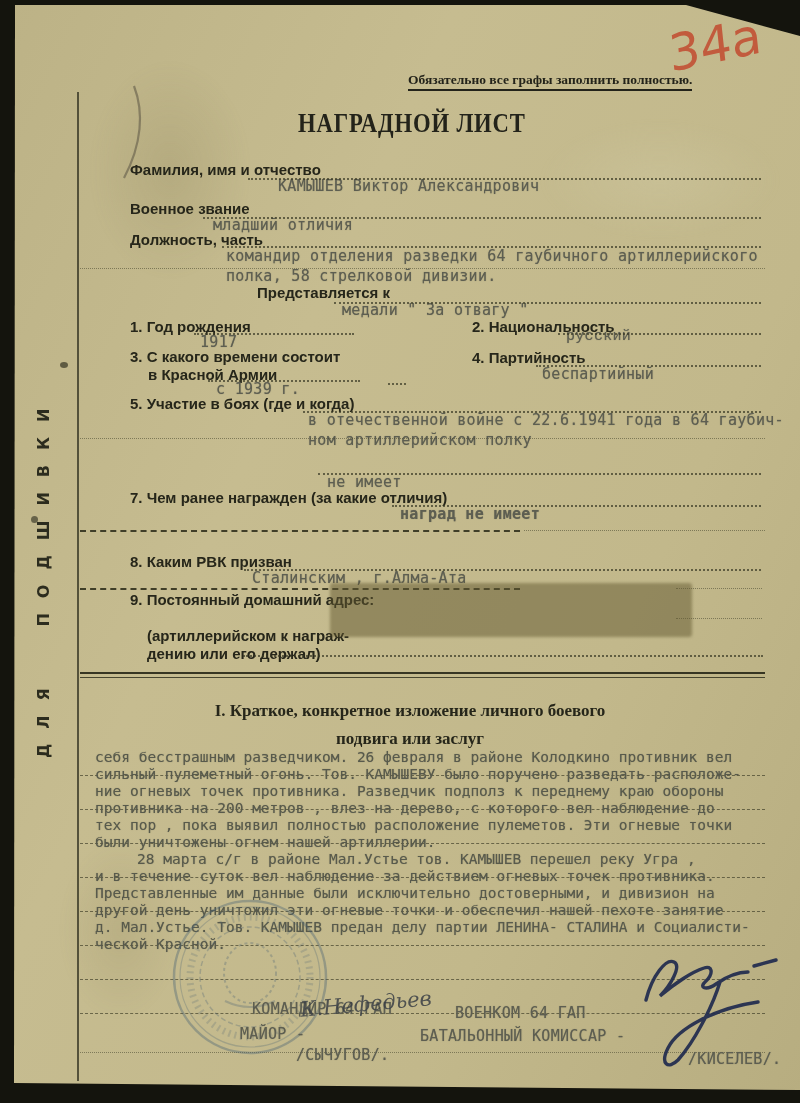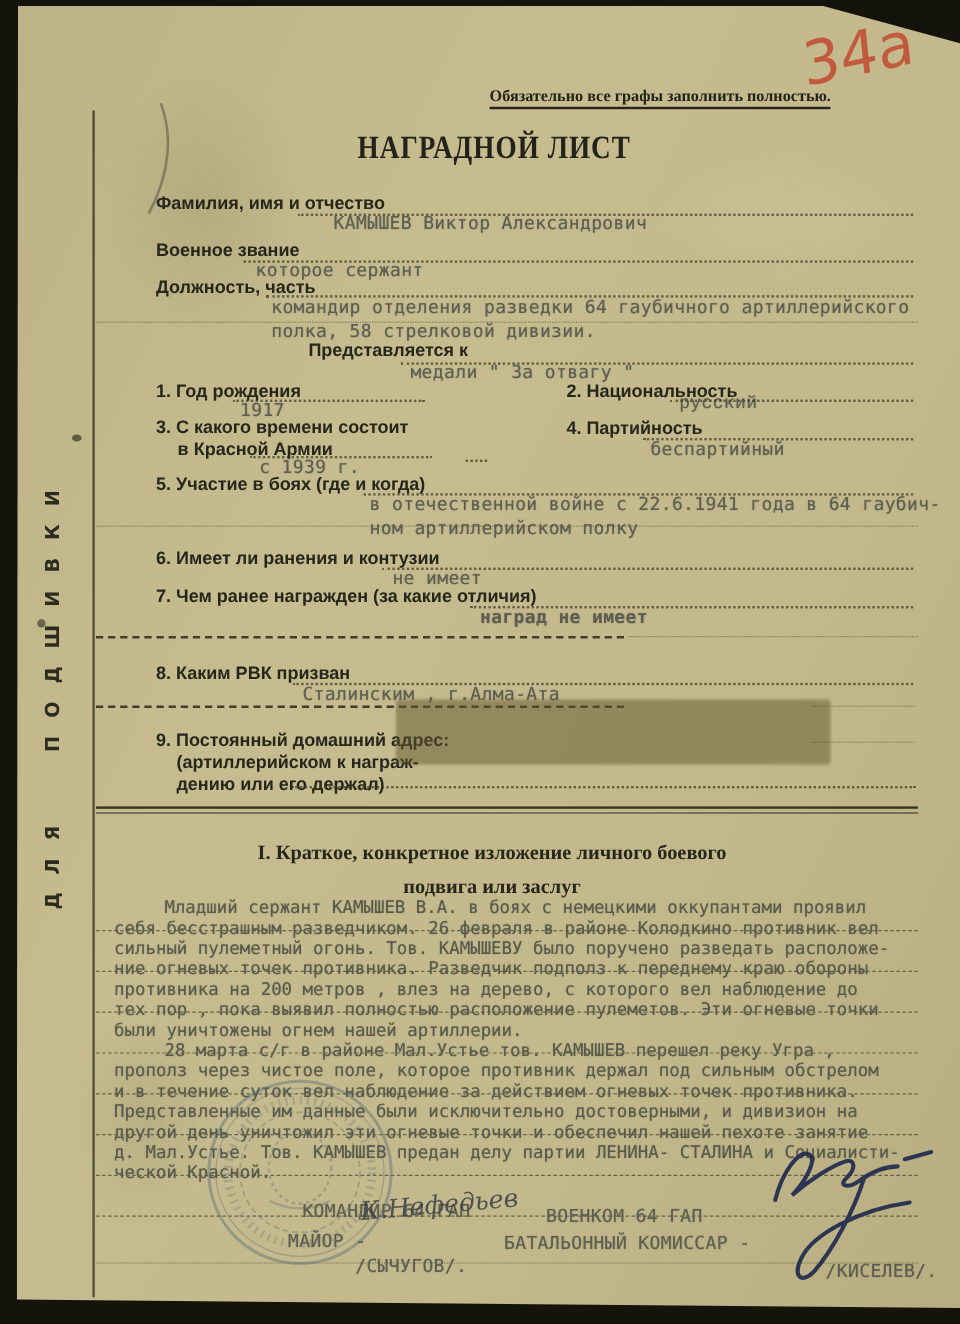--- a/index.html
+++ b/index.html
@@ -57,21 +57,21 @@
 
   <div class="abs note" style="left:408px;top:72px;">Обязательно все графы заполнить полностью.</div>
   <div class="abs redmark" style="left:668px;top:16px;">34а</div>
   <div class="abs title" style="left:298px;top:108px;">НАГРАДНОЙ ЛИСТ</div>
 
   <div class="abs lbl" style="left:88px;top:161px;">Фамилия, имя и отчество</div>
   <div class="abs typed" style="left:278px;top:157px;">КАМЫШЕВ Виктор Александрович</div>
   <div class="abs dot" style="left:248px;top:178px;width:513px;"></div>
 
   <div class="abs lbl" style="left:88px;top:200px;">Военное звание</div>
-  <div class="abs typed" style="left:213px;top:196px;">которое сержант</div>
+  <div class="abs typed" style="left:213px;top:196px;">младший отличия</div>
   <div class="abs dot" style="left:203px;top:217px;width:558px;"></div>
 
   <div class="abs lbl" style="left:88px;top:231px;">Должность, часть</div>
   <div class="abs typed" style="left:226px;top:227px;">командир отделения разведки 64 гаубичного артиллерийского</div>
   <div class="abs dot" style="left:222px;top:246px;width:539px;"></div>
   <div class="abs typed" style="left:226px;top:247px;">полка, 58 стрелковой дивизии.</div>
 
   <div class="abs dot-light" style="left:80px;top:268px;width:685px;"></div>
 
   <div class="abs lbl" style="left:215px;top:284px;">Представляется к</div>
@@ -95,40 +95,39 @@
   <div class="abs lbl" style="left:430px;top:349px;">4. Партийность</div>
   <div class="abs typed" style="left:542px;top:345px;">беспартийный</div>
   <div class="abs dot" style="left:536px;top:365px;width:225px;"></div>
 
   <div class="abs lbl" style="left:88px;top:395px;">5. Участие в боях (где и когда)</div>
   <div class="abs typed" style="left:308px;top:391px;">в отечественной войне с 22.6.1941 года в 64 гаубич-</div>
   <div class="abs dot" style="left:303px;top:411px;width:458px;"></div>
   <div class="abs typed" style="left:308px;top:411px;">ном артиллерийском полку</div>
   <div class="abs dot-light" style="left:80px;top:438px;width:685px;"></div>
 
-  <div class="abs lbl" style="left:88px;top:457px;">6. Имеет ли ранения и контузии</div>
   <div class="abs typed" style="left:327px;top:453px;">не имеет</div>
   <div class="abs dot" style="left:318px;top:473px;width:443px;"></div>
 
   <div class="abs lbl" style="left:88px;top:489px;">7. Чем ранее награжден (за какие отличия)</div>
   <div class="abs typed" style="left:400px;top:485px;font-weight:bold;">наград не имеет</div>
   <div class="abs dot" style="left:392px;top:505px;width:369px;"></div>
 
   <div class="abs dash-bold" style="left:80px;top:530px;width:440px;"></div>
   <div class="abs dot-light" style="left:524px;top:530px;width:241px;"></div>
 
   <div class="abs lbl" style="left:88px;top:553px;">8. Каким РВК призван</div>
   <div class="abs typed" style="left:252px;top:549px;">Сталинским , г.Алма-Ата</div>
   <div class="abs dot" style="left:244px;top:569px;width:517px;"></div>
 
   <div class="abs dash-bold" style="left:80px;top:588px;width:440px;"></div>
   <div class="abs dot-light" style="left:676px;top:588px;width:86px;"></div>
   <div class="abs dot-light" style="left:676px;top:618px;width:86px;"></div>
 
-  <div class="abs lbl" style="left:88px;top:609px;">9. Постоянный домашний адрес:</div>
+  <div class="abs lbl" style="left:88px;top:591px;">9. Постоянный домашний адрес:</div>
   <div class="abs lbl" style="left:105px;top:627px;">(артиллерийском к награж-</div>
   <div class="abs lbl" style="left:105px;top:645px;">дению или его держал)</div>
   <div class="abs dot" style="left:243px;top:655px;width:520px;"></div>
   <div class="abs patch" style="left:330px;top:583px;width:362px;height:54px;"></div>
 
   <div class="abs dblrule" style="left:80px;top:672px;width:685px;"></div>
 
   <div class="abs h1" style="left:80px;top:701px;width:660px;">I. Краткое, конкретное изложение личного боевого</div>
   <div class="abs h1" style="left:80px;top:729px;width:660px;">подвига или заслуг</div>
 
@@ -136,29 +135,27 @@
   <div class="abs rule" style="left:80px;top:809px;width:685px;"></div>
   <div class="abs rule" style="left:80px;top:843px;width:685px;"></div>
   <div class="abs rule" style="left:80px;top:877px;width:685px;"></div>
   <div class="abs rule" style="left:80px;top:911px;width:685px;"></div>
   <div class="abs rule" style="left:80px;top:945px;width:685px;"></div>
   <div class="abs rule" style="left:80px;top:979px;width:685px;"></div>
   <div class="abs rule" style="left:80px;top:1013px;width:685px;"></div>
   <div class="abs dot-light" style="left:80px;top:1052px;width:685px;"></div>
 
   <div class="abs" style="left:95px;top:749px;width:672px;">
-    <div class="typed-body" style="text-indent:42px;">Младший сержант КАМЫШЕВ В.А. в боях с немецкими оккупантами проявил</div>
     <div class="typed-body">себя бесстрашным разведчиком. 26 февраля в районе Колодкино противник вел</div>
     <div class="typed-body">сильный пулеметный огонь. Тов. КАМЫШЕВУ было поручено разведать расположе-</div>
     <div class="typed-body">ние огневых точек противника. Разведчик  подполз к переднему краю обороны</div>
     <div class="typed-body">противника на 200 метров , влез на дерево, с которого вел наблюдение до</div>
     <div class="typed-body">тех пор , пока выявил полностью расположение пулеметов. Эти огневые точки</div>
     <div class="typed-body">были уничтожены огнем нашей артиллерии.</div>
     <div class="typed-body" style="text-indent:42px;">28 марта с/г в районе Мал.Устье  тов. КАМЫШЕВ  перешел реку Угра ,</div>
-    <div class="typed-body">прополз через чистое поле, которое противник держал  под сильным обстрелом</div>
     <div class="typed-body">и в течение суток вел наблюдение за действием огневых точек противника.</div>
     <div class="typed-body">Представленные им данные были исключительно достоверными, и дивизион на</div>
     <div class="typed-body">другой день уничтожил эти огневые точки  и обеспечил нашей пехоте занятие</div>
     <div class="typed-body">д. Мал.Устье. Тов. КАМЫШЕВ предан делу партии ЛЕНИНА- СТАЛИНА  и Социалисти-</div>
     <div class="typed-body">ческой Красной.</div>
   </div>
 
   <svg class="abs" style="left:165px;top:893px;" width="170" height="168" viewBox="0 0 170 168">
     <circle cx="85" cy="84" r="76" fill="none" stroke="rgba(72,96,116,.38)" stroke-width="2.5"></circle>
     <circle cx="85" cy="84" r="70" fill="none" stroke="rgba(72,96,116,.28)" stroke-width="1.2"></circle>

